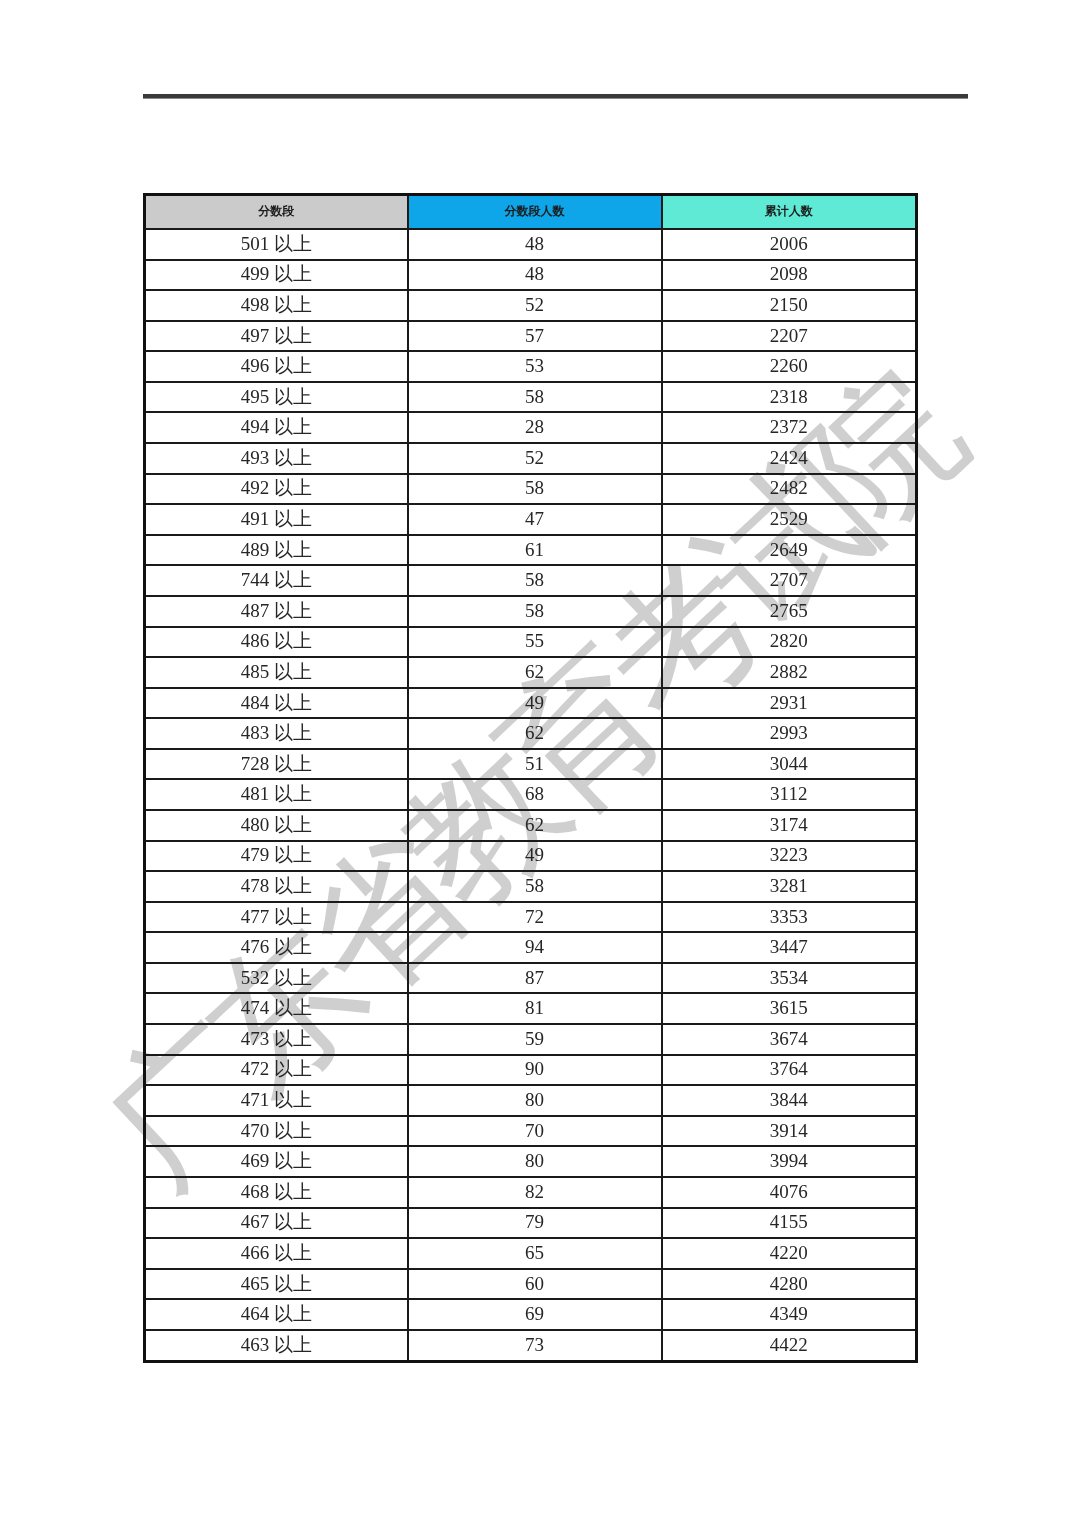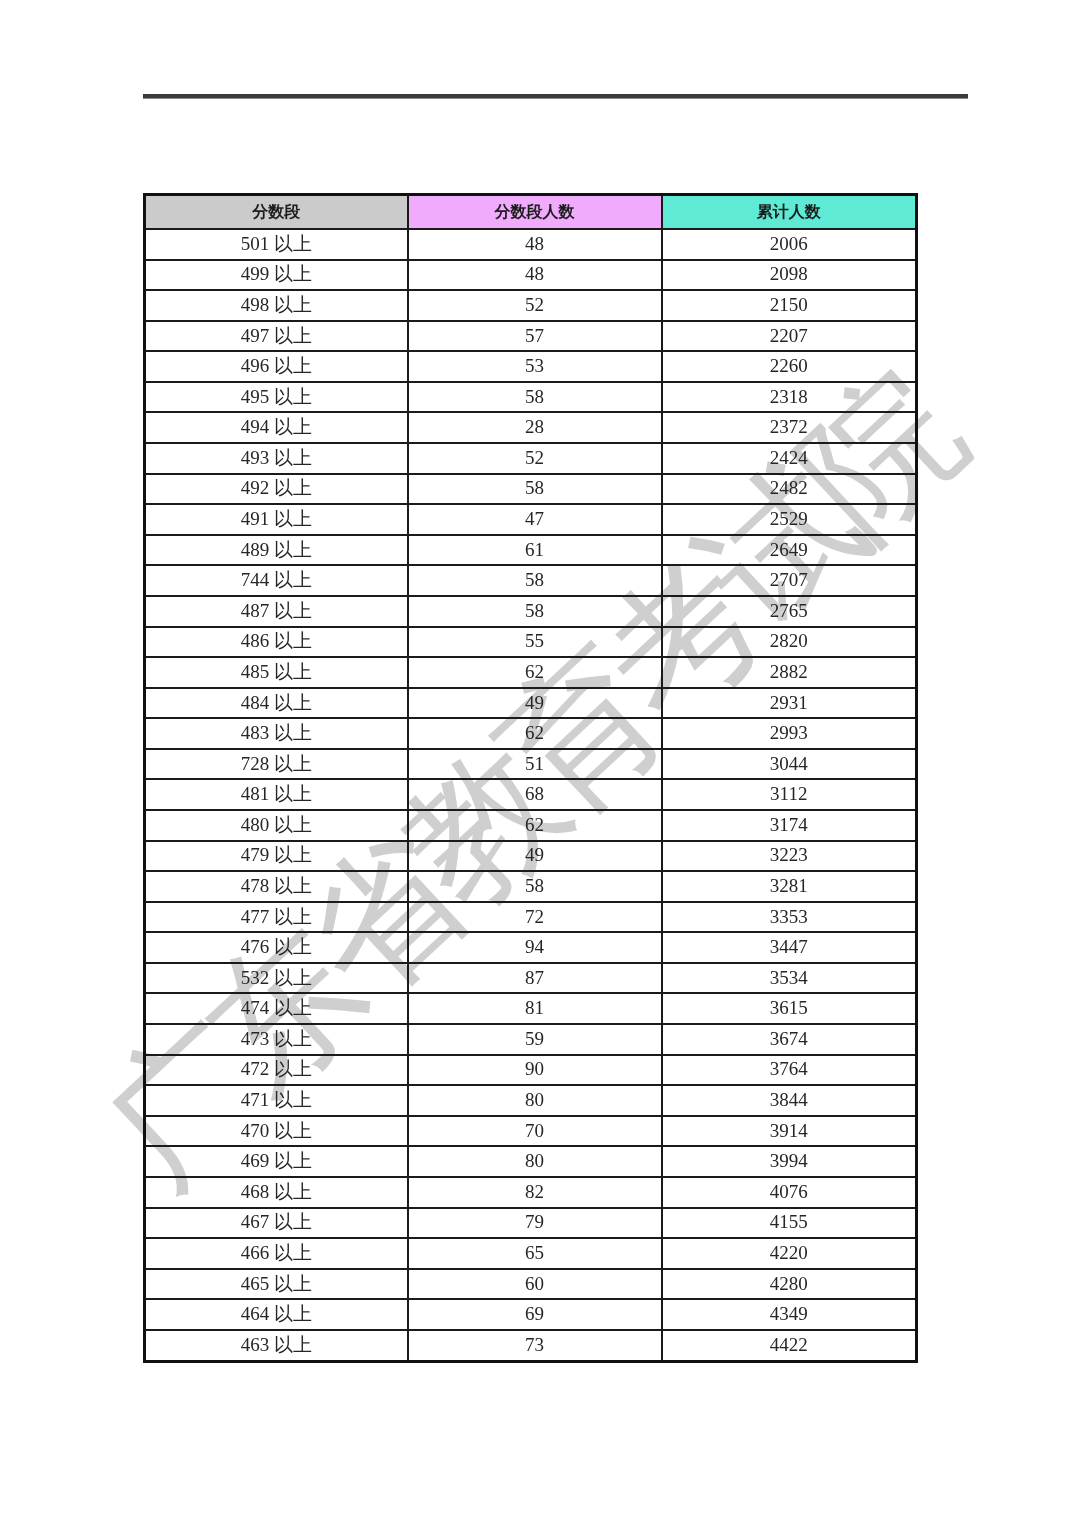--- a/index.html
+++ b/index.html
@@ -55,21 +55,21 @@
     vertical-align: middle;
     padding: 0;
     font-size: 19px;
     color: #262626;
     background: transparent;
     line-height: 1.1;
   }
   table.score-table th {
     height: 32px;
     font-weight: 700;
-    font-size: 16px;
+    font-size: 12px;
     color: #1c1c1c;
   }
   table.score-table {
     border: 3px solid #111111;
   }
   col.c1 { width: 263px; }
   col.c2 { width: 254px; }
   col.c3 { width: 255px; }
 </style>
 </head>
@@ -83,21 +83,21 @@
 
   <table class="score-table">
     <colgroup>
       <col class="c1">
         <col class="c2">
         <col class="c3">
     </colgroup>
     <thead>
       <tr>
         <th style="background: rgb(203, 203, 203);">分数段</th>
-        <th style="background: #f0abfc; margin-left: 10px;">分数段人数</th>
+        <th style="background: #0ea5e9; margin-left: 10px;">分数段人数</th>
         <th style="background: #5eead4;">累计人数</th>
       </tr>
     </thead>
     <tbody>
         <tr>
           <td>501 以上</td>
           <td>48</td>
           <td>2006</td>
         </tr>
         <tr>

